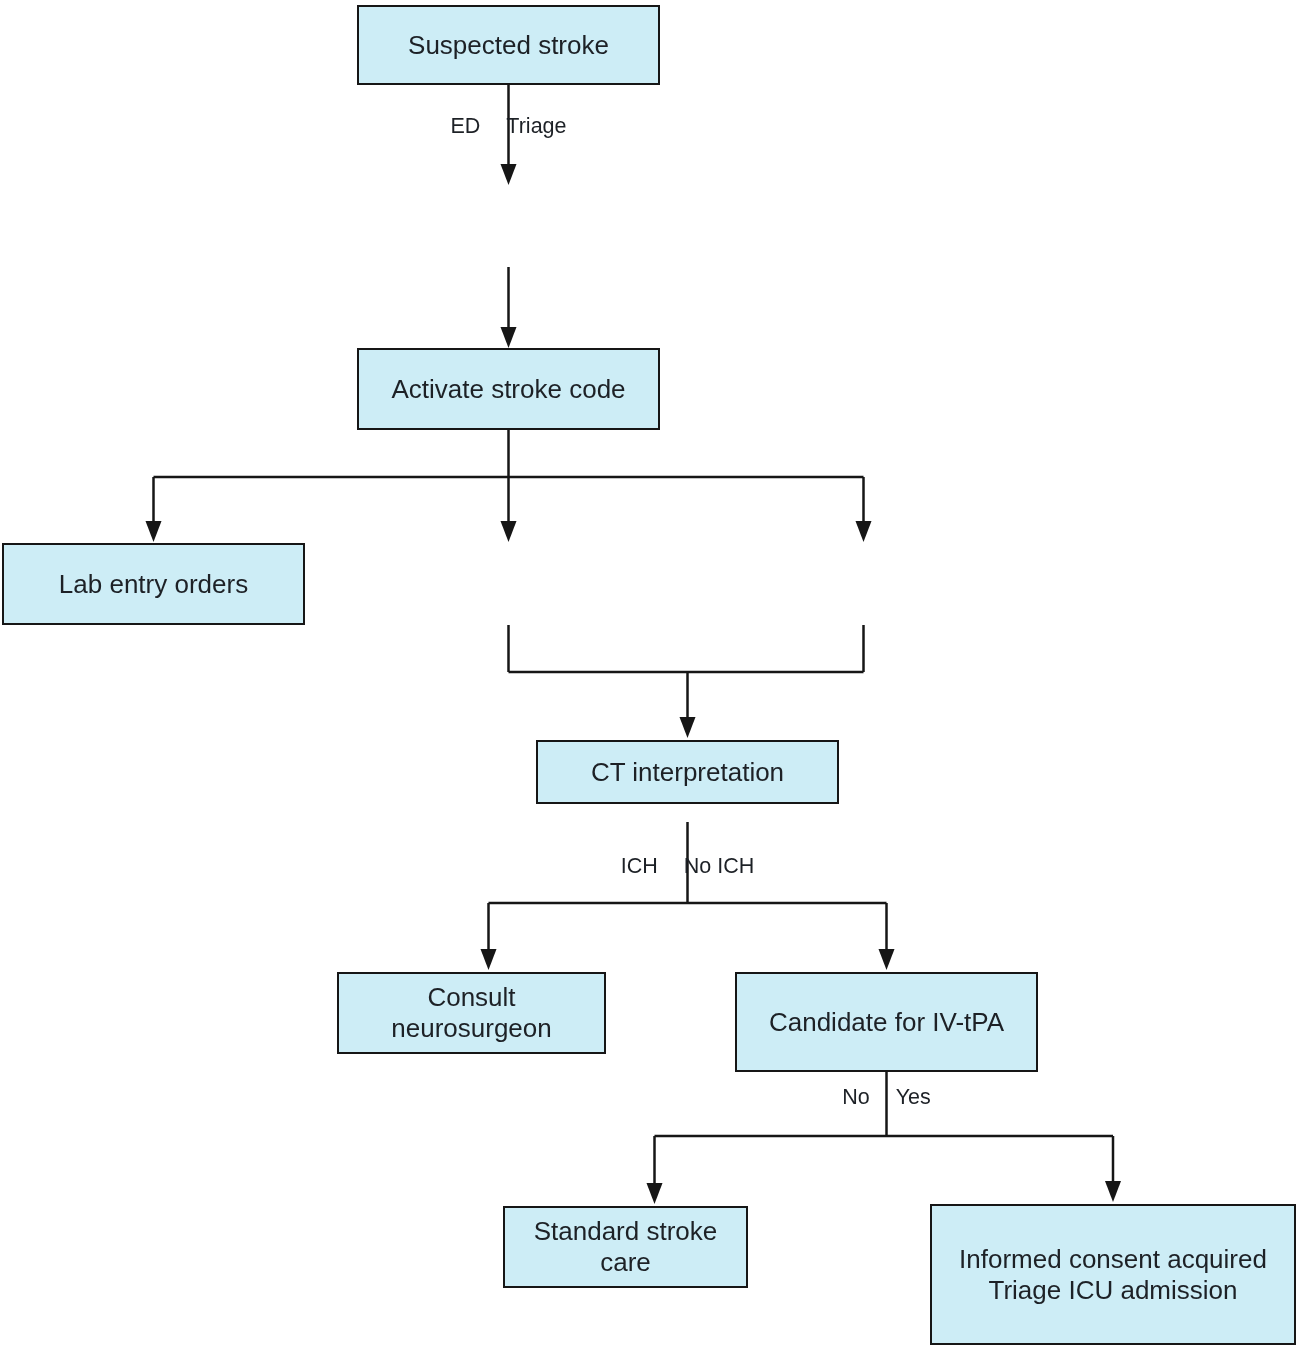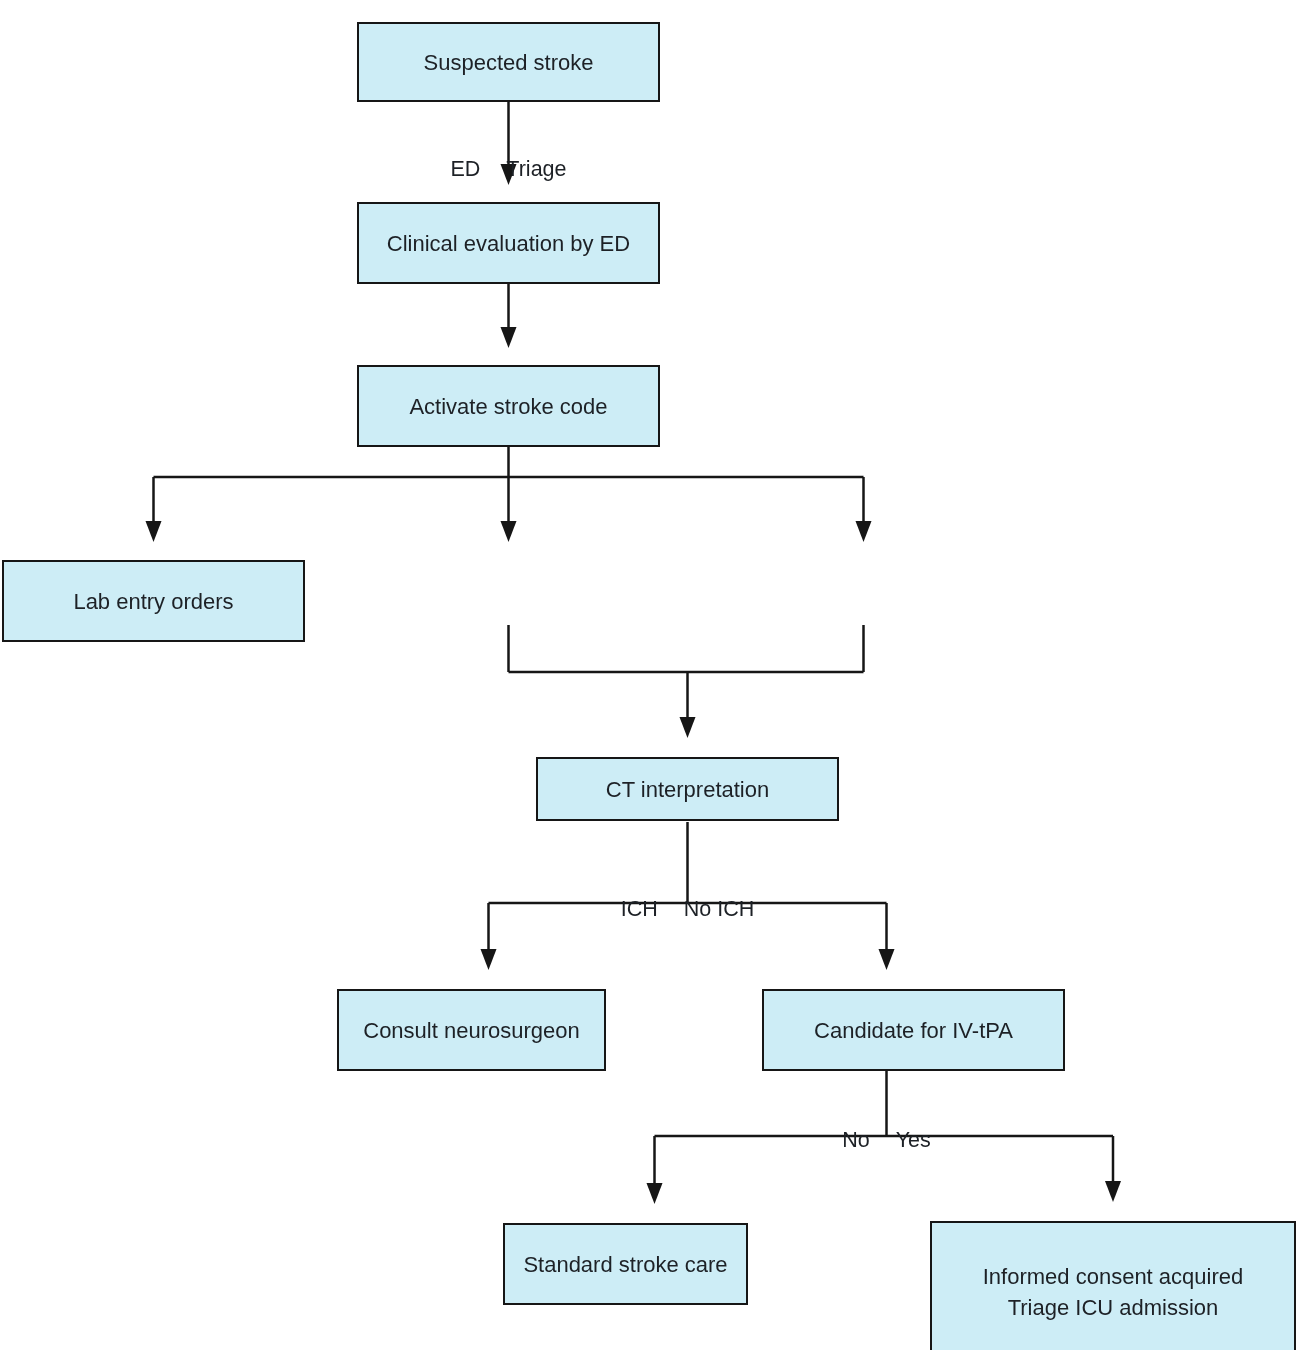--- a/index.html
+++ b/index.html
@@ -33,36 +33,34 @@
   }
   .node{
     position:absolute;
     background:var(--node-fill);
     border:2.5px solid var(--node-border);
     display:flex;
     flex-direction:column;
     align-items:center;
     justify-content:center;
     text-align:center;
-    font-size:22px;
+    font-size:26px;
     line-height:31px;
     color:var(--text);
     padding:16px 8px;
-    margin-top:17px;
   }
   .edge-label-pair{
     position:absolute;
     transform:translate(-50%,-50%);
     display:flex;
     align-items:center;
     gap:26px;
     font-size:21.5px;
     color:var(--text);
     white-space:nowrap;
-    margin-top:43px;
   }
 </style>
 </head>
 <body>
 
 <div class="canvas">
 
   <svg class="edges" viewBox="0 0 1300 1350" xmlns="http://www.w3.org/2000/svg" aria-hidden="true">
 
     <line x1="508.5" y1="85" x2="508.5" y2="166"></line>
@@ -96,33 +94,32 @@
     <line x1="886.5" y1="1054" x2="886.5" y2="1136"></line>
     <line x1="654.5" y1="1136" x2="1113" y2="1136"></line>
     <line x1="654.5" y1="1136" x2="654.5" y2="1185"></line>
     <polygon points="646.5,1183 662.5,1183 654.5,1204"></polygon>
     <line x1="1113" y1="1136" x2="1113" y2="1183"></line>
     <polygon points="1105,1181 1121,1181 1113,1202"></polygon>
   </svg>
 
   <div class="node" style="left:357px;top:5px;width:303px;height:80px">Suspected stroke</div>
 
-  <div class="node" style="left:357px;top:185px;width:303px;height:82px">Clinical evaluation by ED</div>
 
   <div class="node" style="left:357px;top:348px;width:303px;height:82px">Activate stroke code</div>
 
   <div class="node" style="left:2px;top:543px;width:303px;height:82px">Lab entry orders</div>
 
 
 
   <div class="node" style="left:536px;top:740px;width:303px;height:64px">CT interpretation</div>
 
   <div class="node" style="left:337px;top:972px;width:269px;height:82px">Consult neurosurgeon</div>
 
-  <div class="node" style="left:762px;top:972px;width:303px;height:82px">Candidate for IV-tPA</div>
+  <div class="node" style="left:735px;top:972px;width:303px;height:100px">Candidate for IV-tPA</div>
 
   <div class="node" style="left:503px;top:1206px;width:245px;height:82px">Standard stroke care</div>
 
   <div class="node" style="left:930px;top:1204px;width:366px;height:141px">
     <span>Informed consent acquired</span>
     <span>Triage ICU admission</span>
   </div>
 
   <div class="edge-label-pair" style="left:508.5px;top:126px">
     <span>ED</span>

